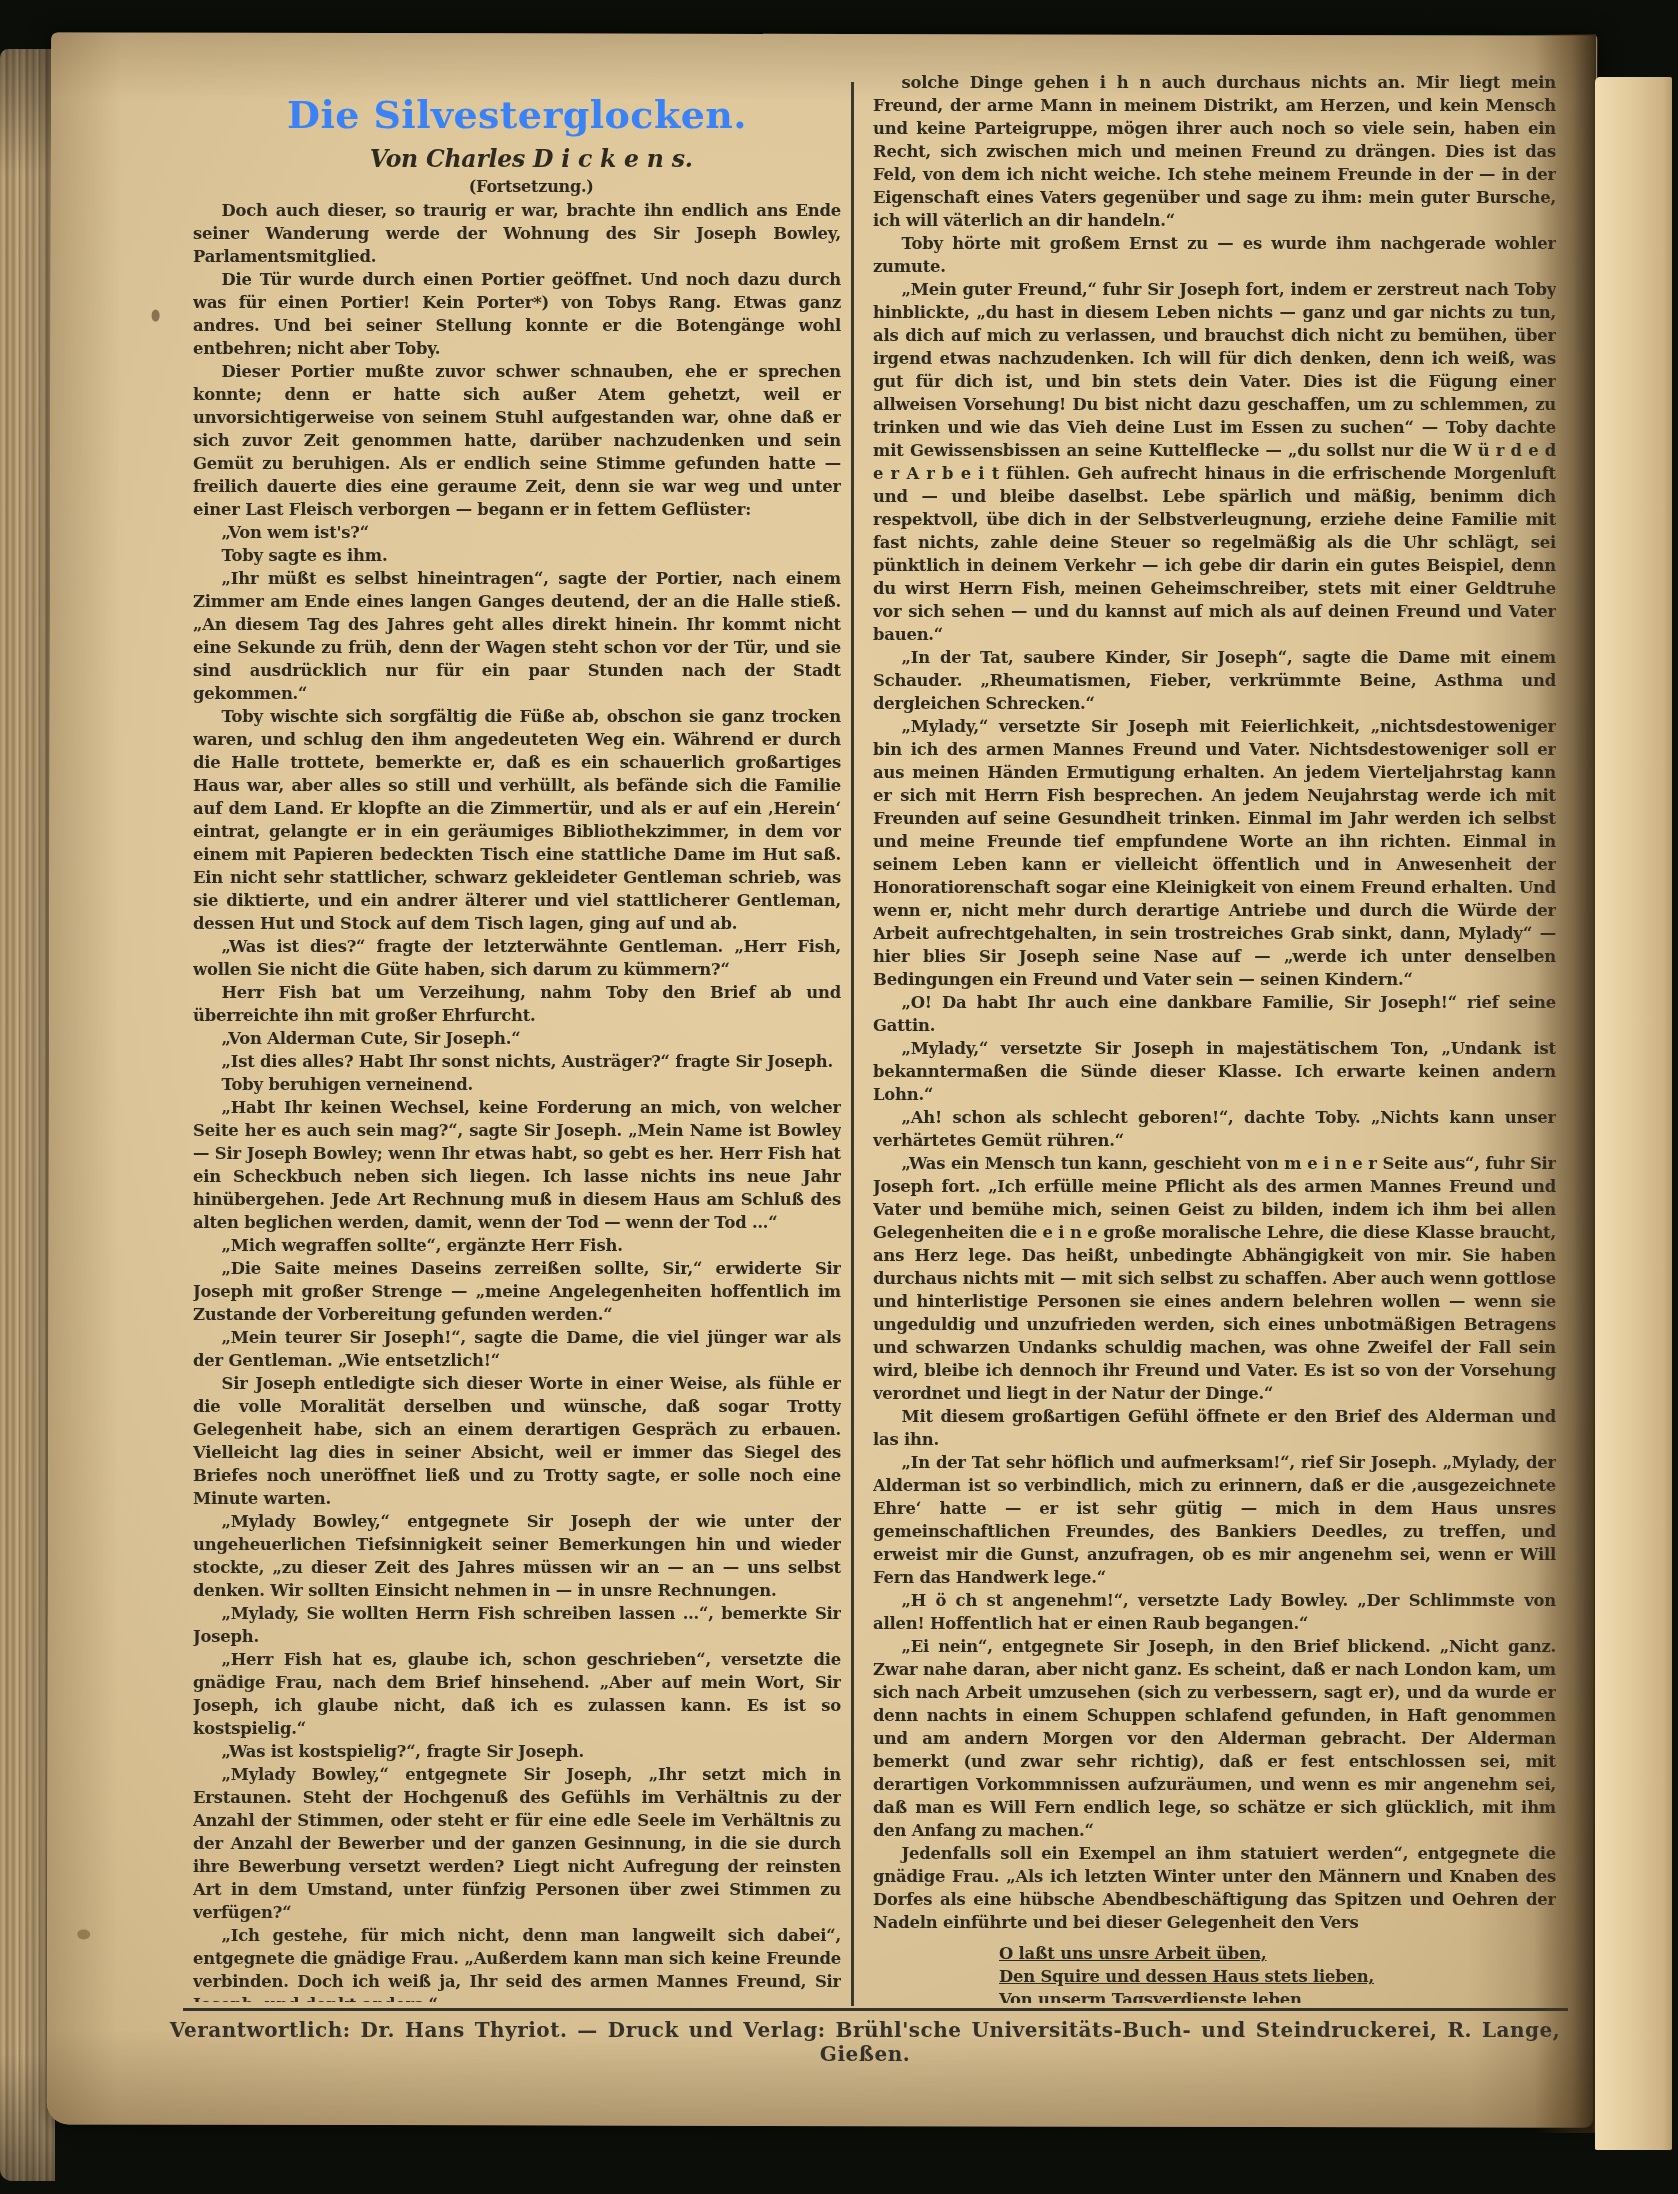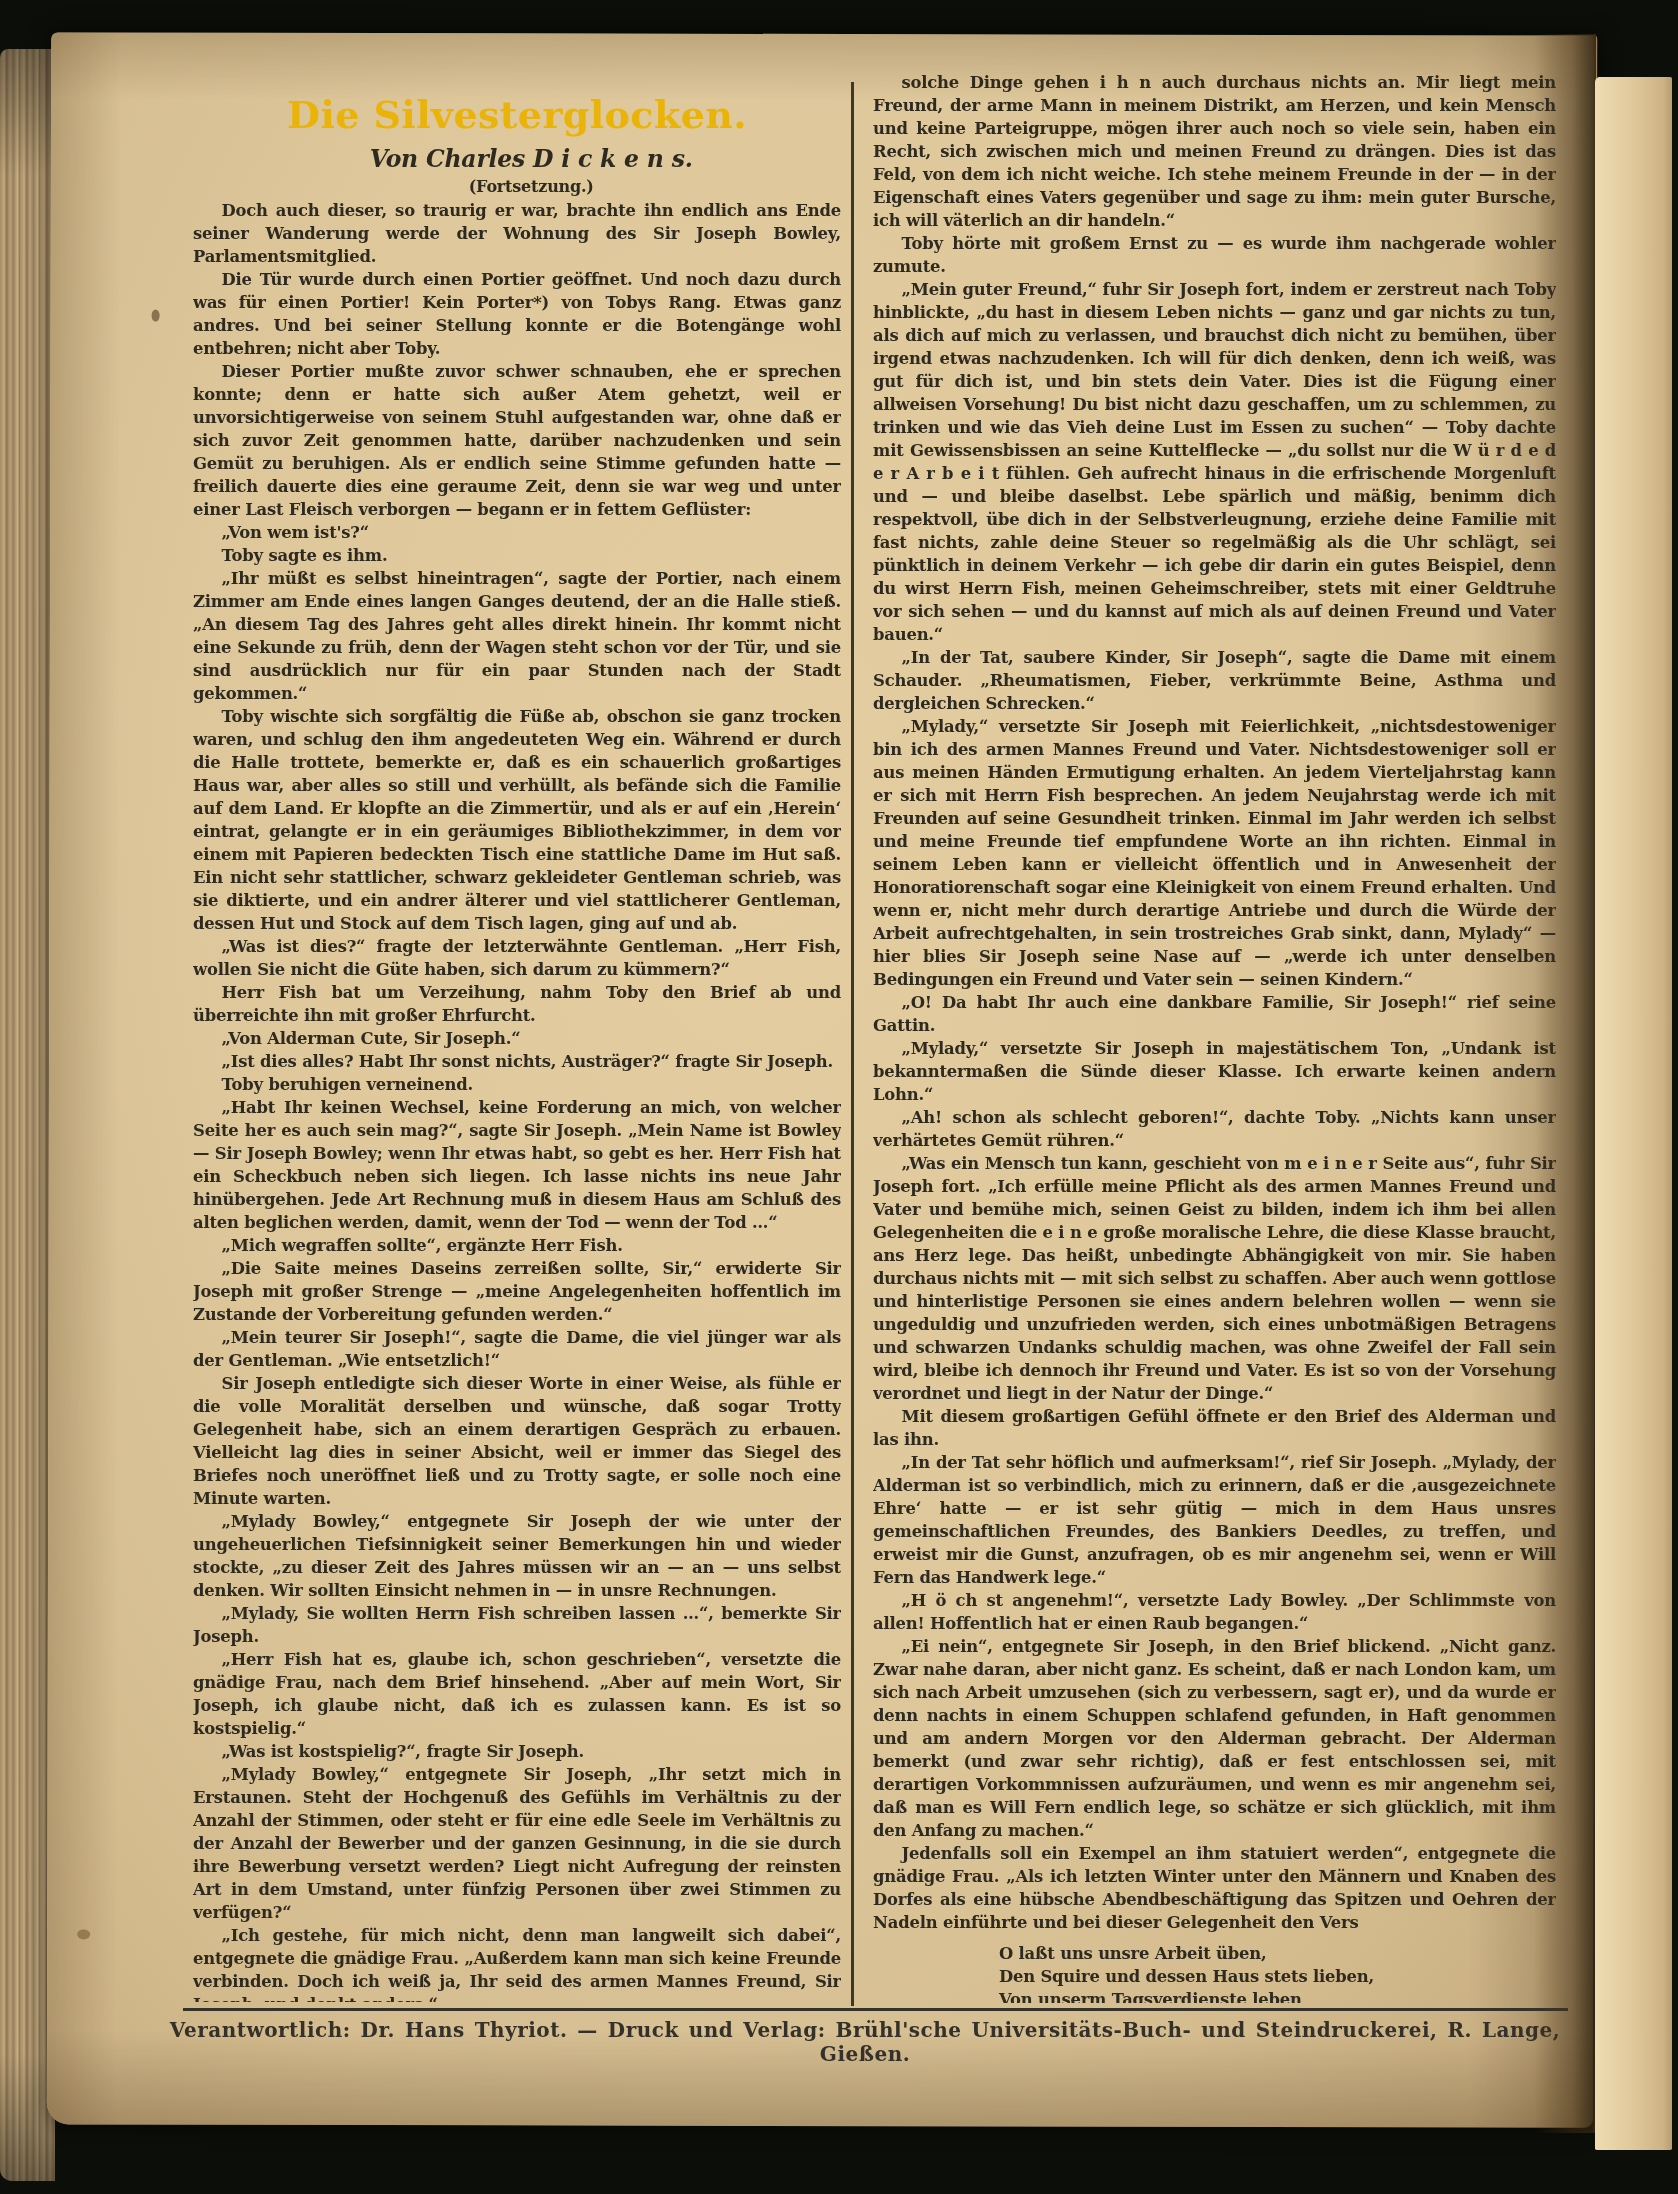--- a/index.html
+++ b/index.html
@@ -55,25 +55,25 @@
 
   
   .col { position: absolute; color: #2e2a20; font-weight: bold;
          font-size: 16.4px; line-height: 23px; text-align: justify;
          letter-spacing: -0.2px; overflow: hidden; }
   .col p { margin: 0; text-indent: 28.5px; }
   .col-left  { left: 193px; top: 81px;  width: 648px; height: 1921px; }
   .col-right { left: 873px; top: 71px; width: 683px; height: 1932px; }
 
   .headline { text-align: center; font-size: 38px; line-height: 44px;
-              letter-spacing: 0.4px; margin: 11.8px 0 8.4px 0; color: #eab308; }
+              letter-spacing: 0.4px; margin: 11.8px 0 8.4px 0; color: #3b82f6; }
   .byline { text-align: center; font-size: 23.5px; line-height: 28.5px; margin: 0 0 5px 0; text-indent: 0; font-style: italic; }
   .continuation { text-align: center; font-size: 16px; line-height: 25px; margin: 0 0 15px 0; text-indent: 0; }
 
-  .poem { margin: 8.4px 0 8.4px 126px; text-align: left; }
+  .poem { margin: 8.4px 0 8.4px 126px; text-align: left; text-decoration: underline; }
   .poem p { text-indent: 0; }
 
   .column-divider { position: absolute; left: 851px; top: 82px; width: 2.5px; height: 1924px; background: #3b382c; }
 
   .footer-rule { position: absolute; left: 183px; top: 2008px; width: 1385px; height: 2.5px; background: #35322a; }
   .imprint { position: absolute; left: 143px; top: 2018px; width: 1444px;
              text-align: center; font-size: 20px; color: #34302a; font-weight: bold;
              letter-spacing: 0.5px; word-spacing: 2.5px; }
 </style>
 </head>

